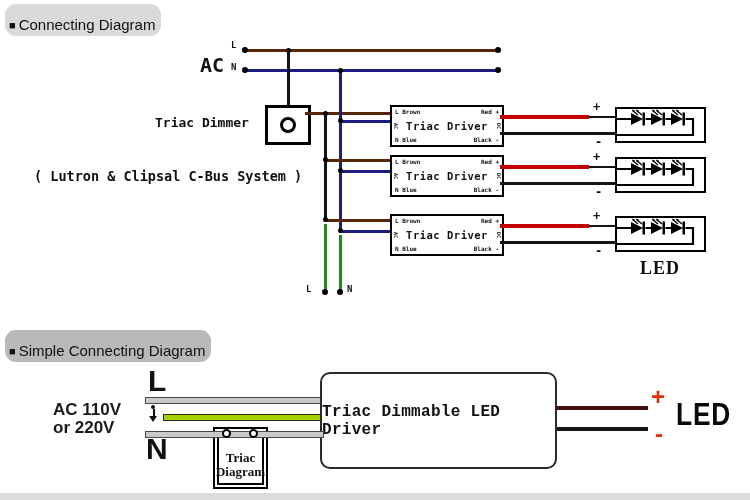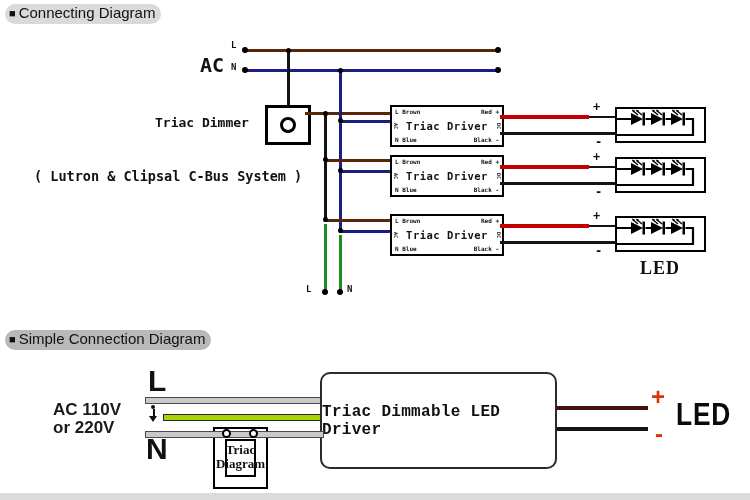--- a/index.html
+++ b/index.html
@@ -1,20 +1,20 @@
 <!DOCTYPE html>
 <html><head>
 <meta charset="utf-8">
 <style>
   html,body{margin:0;padding:0;background:#fff;}
   .stage{position:relative;width:750px;height:500px;background:#fff;overflow:hidden;
          font-family:"Liberation Sans",sans-serif;color:#111;}
   .abs{position:absolute;}
   
-  .chip{position:absolute;padding:0 6px 3px 4px;font-size:15px;color:#111;white-space:nowrap;border-radius:11px;}
+  .chip{position:absolute;padding:12px 6px 3px 4px;font-size:15px;color:#111;white-space:nowrap;border-radius:11px;}
   .chip1{background:#dadada;}
   .chip2{background:#b9b9b9;}
   .chip .blt{font-size:11px;vertical-align:1px;margin-right:3px;}
   
   .hw,.vw{position:absolute;}
   .dot{position:absolute;width:6px;height:6px;border-radius:50%;background:#000;}
   .jdot{position:absolute;width:5px;height:5px;border-radius:50%;background:#000;}
   .mono{font-family:"DejaVu Sans Mono",monospace;font-weight:bold;}
   
   .dimbox{position:absolute;left:265px;top:105px;width:40px;height:34px;border:3px solid #000;
@@ -34,21 +34,21 @@
   .ledbox{position:absolute;left:615px;width:87px;height:32px;border:2px solid #000;background:#fff;}
   .ledbox svg{position:absolute;left:0;top:0;width:100%;height:100%;}
   .pm{position:absolute;font-family:"DejaVu Sans Mono",monospace;font-weight:bold;font-size:12px;color:#111;}
   
   .lbl{position:absolute;white-space:nowrap;}
   
   .bar{position:absolute;height:5px;background:#c9c9c9;border:1px solid #4a4a4a;}
   .gbar{position:absolute;height:5px;background:#a8d400;border:1px solid #2a2a2a;}
   .bigLN{position:absolute;font-size:30px;font-weight:bold;color:#111;}
   .dimbox2{position:absolute;left:213px;top:427px;width:55px;height:62px;border:2px solid #000;
-           background:#fff;padding:10px;box-sizing:border-box;z-index:1;}
+           background:#fff;padding:2px;box-sizing:border-box;z-index:1;}
   .dimbox2 .inner{width:100%;height:100%;border:2px solid #000;box-sizing:border-box;
                   display:flex;flex-direction:column;align-items:center;justify-content:flex-end;
                   padding-bottom:4px;}
   .dimbox2 .dtxt{font-family:"Liberation Serif",serif;font-weight:bold;font-size:13px;line-height:14px;}
   .term{position:absolute;width:9px;height:9px;border:2px solid #000;border-radius:50%;background:#fff;
         box-sizing:border-box;z-index:4;}
   .drvbig{position:absolute;left:320px;top:372px;width:233px;height:93px;border:2px solid #2b2b2b;
           border-radius:10px;background:#fff;z-index:2;display:flex;align-items:center;justify-content:center;font-family:Liberation Mono, monospace;}
   .drvbig span{font-size:16px;font-weight:bold;letter-spacing:0.3px;}
   .pm2{position:absolute;font-size:24px;font-weight:bold;color:#e23000;}
@@ -208,21 +208,21 @@
       <polygon points="34.8,0.6 38,1.4 36.2,3.6"></polygon>
         <polygon points="38.8,0.6 42,1.4 40.2,3.6"></polygon>
       <polygon points="54.8,0.6 58,1.4 56.2,3.6"></polygon>
         <polygon points="58.8,0.6 62,1.4 60.2,3.6"></polygon>
     </svg>
   </div>
 
   <div class="lbl" style="left:640px;top:258px;font-family:'Liberation Serif',serif;font-weight:bold;font-size:18px;letter-spacing:1px;">LED</div>
 
   <div class="chip chip2" style="left:5px;top:330px;">
-    <span class="blt">■</span><span>Simple Connection Diagram</span>
+    <span class="blt">■</span><span>Simple Connecting Diagram</span>
   </div>
 
   <div class="lbl" style="left:53px;top:400px;font-size:17px;font-weight:bold;color:#1a1a1a;">AC 110V</div>
   <div class="lbl" style="left:53px;top:418px;font-size:17px;font-weight:bold;color:#1a1a1a;">or 220V</div>
 
   <div class="bigLN" style="left:148px;top:364px;">L</div>
   <div class="bigLN" style="left:146px;top:432px;">N</div>
 
   <div class="bar" style="left:145px;top:397px;width:177px;"></div>
   <div class="conn" style="left:149px;top:405px;width:9px;height:18px;">

